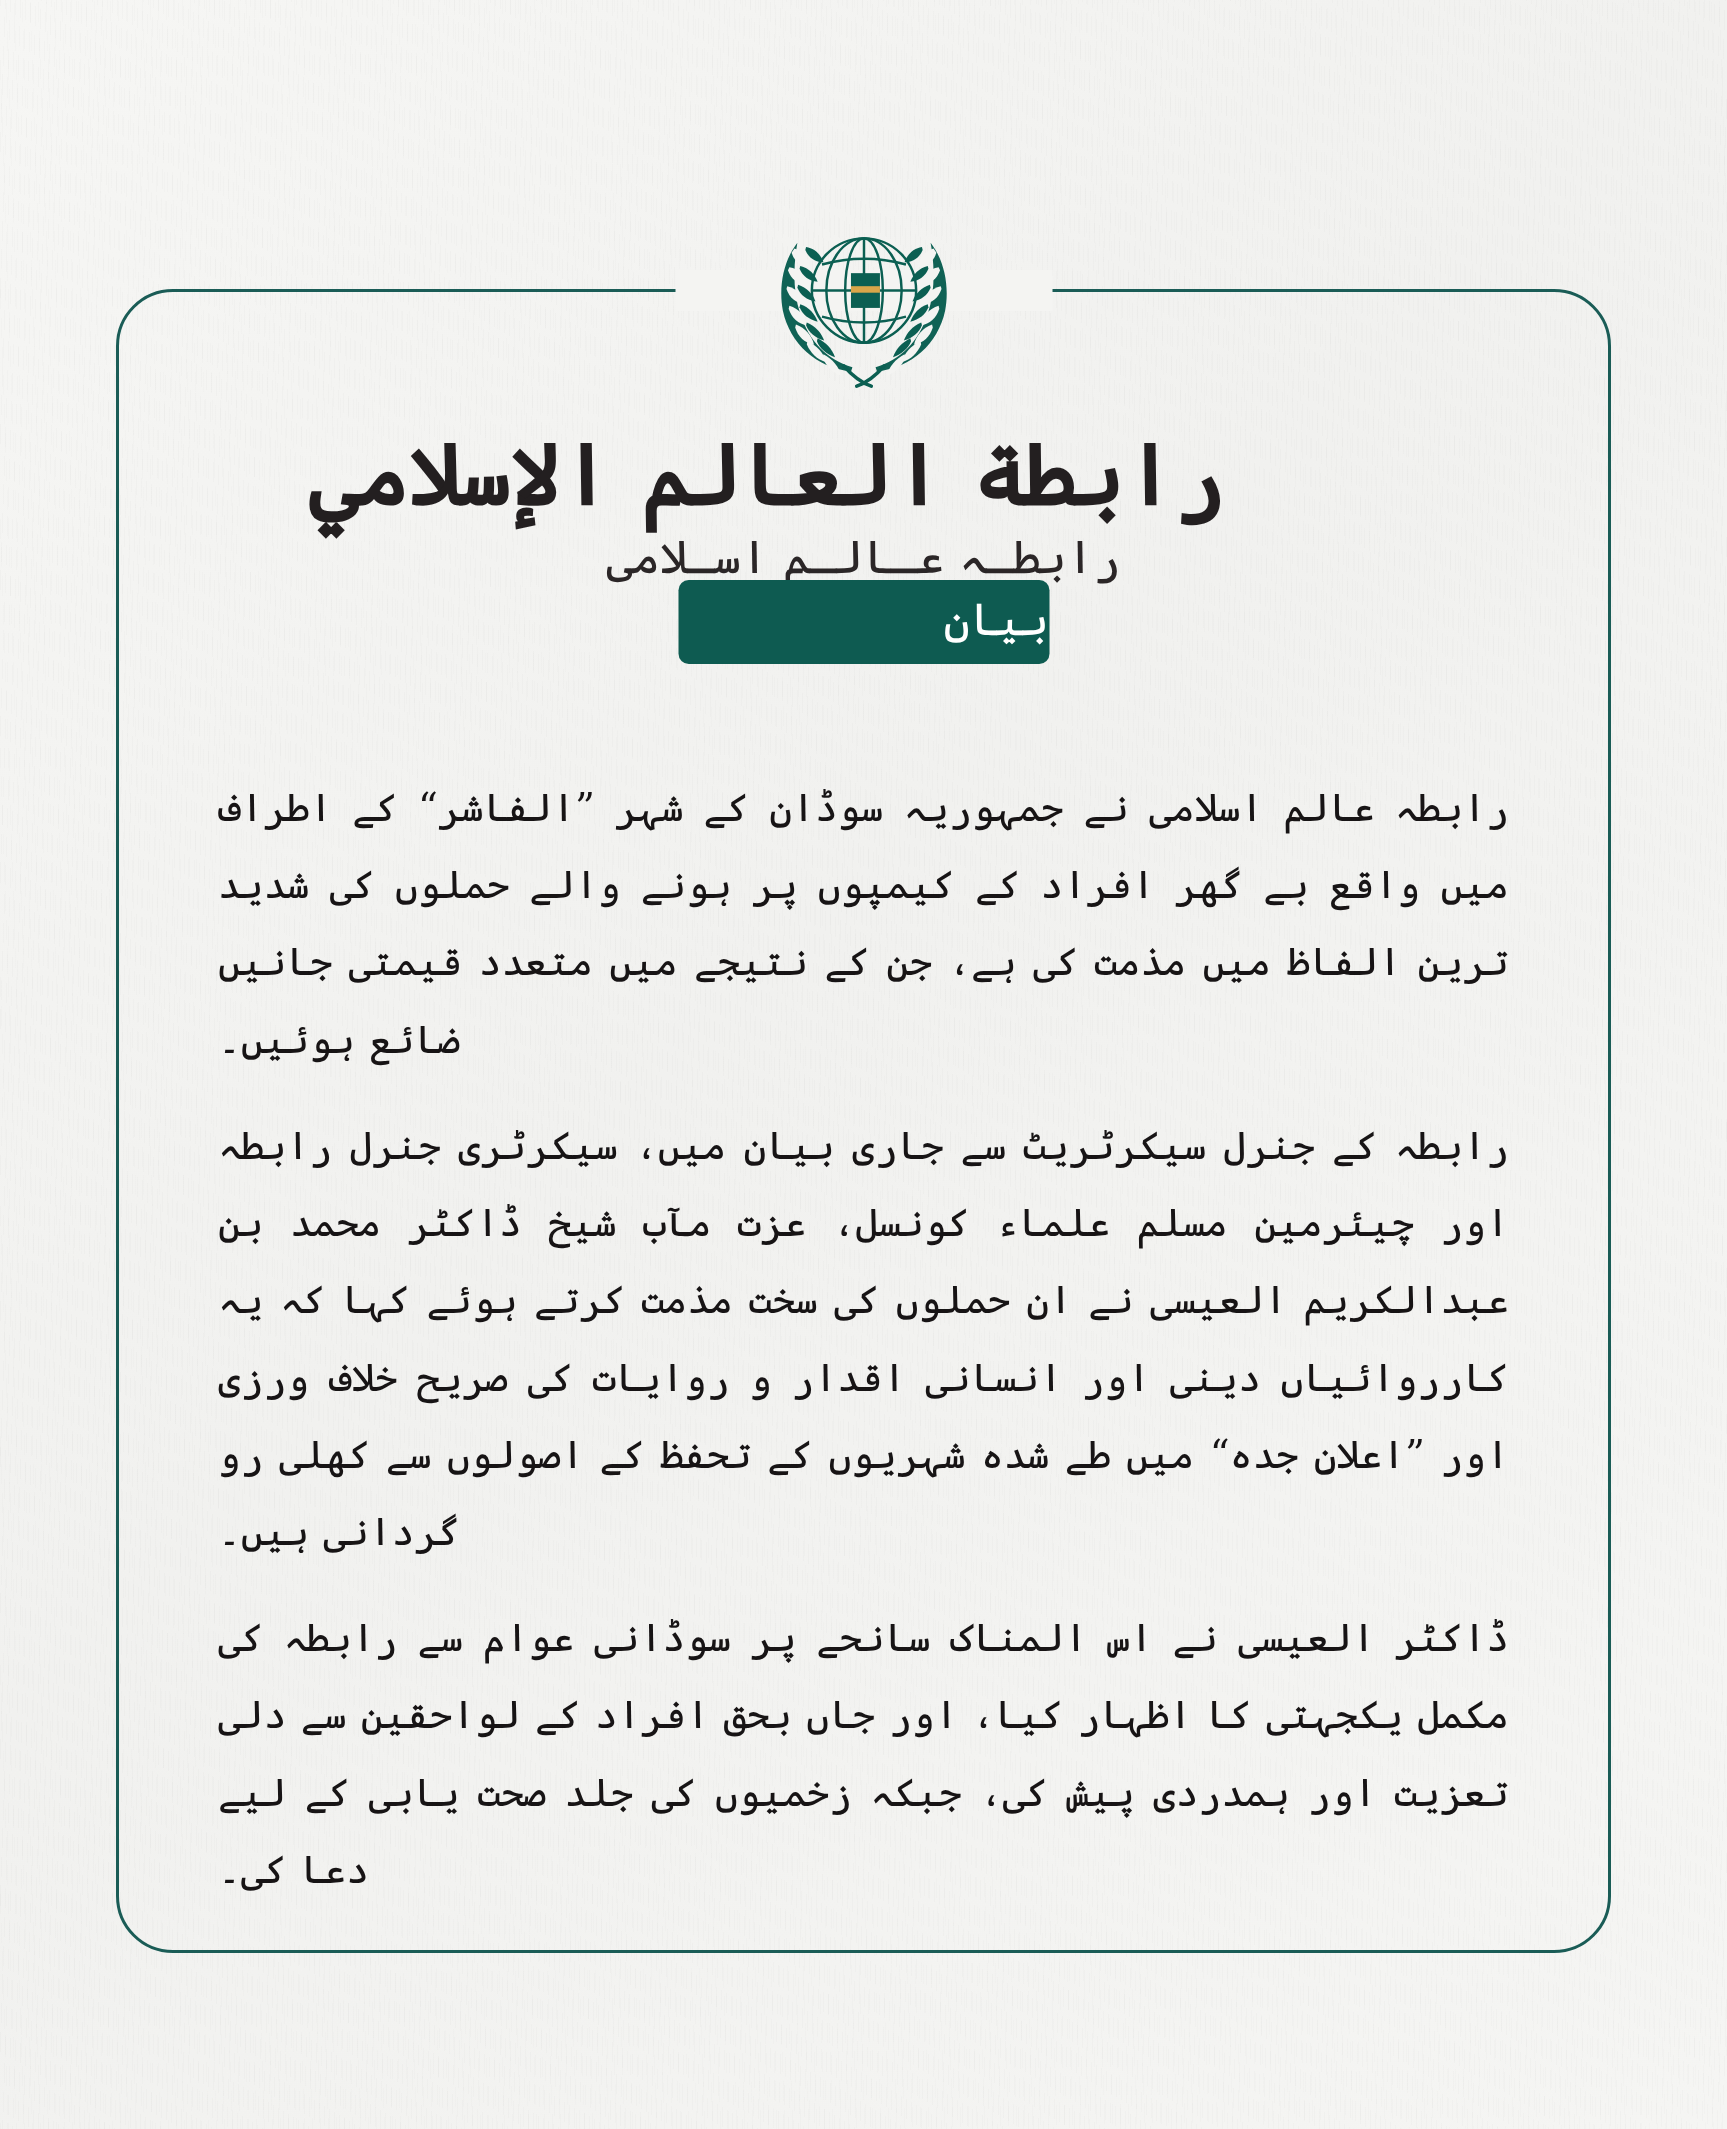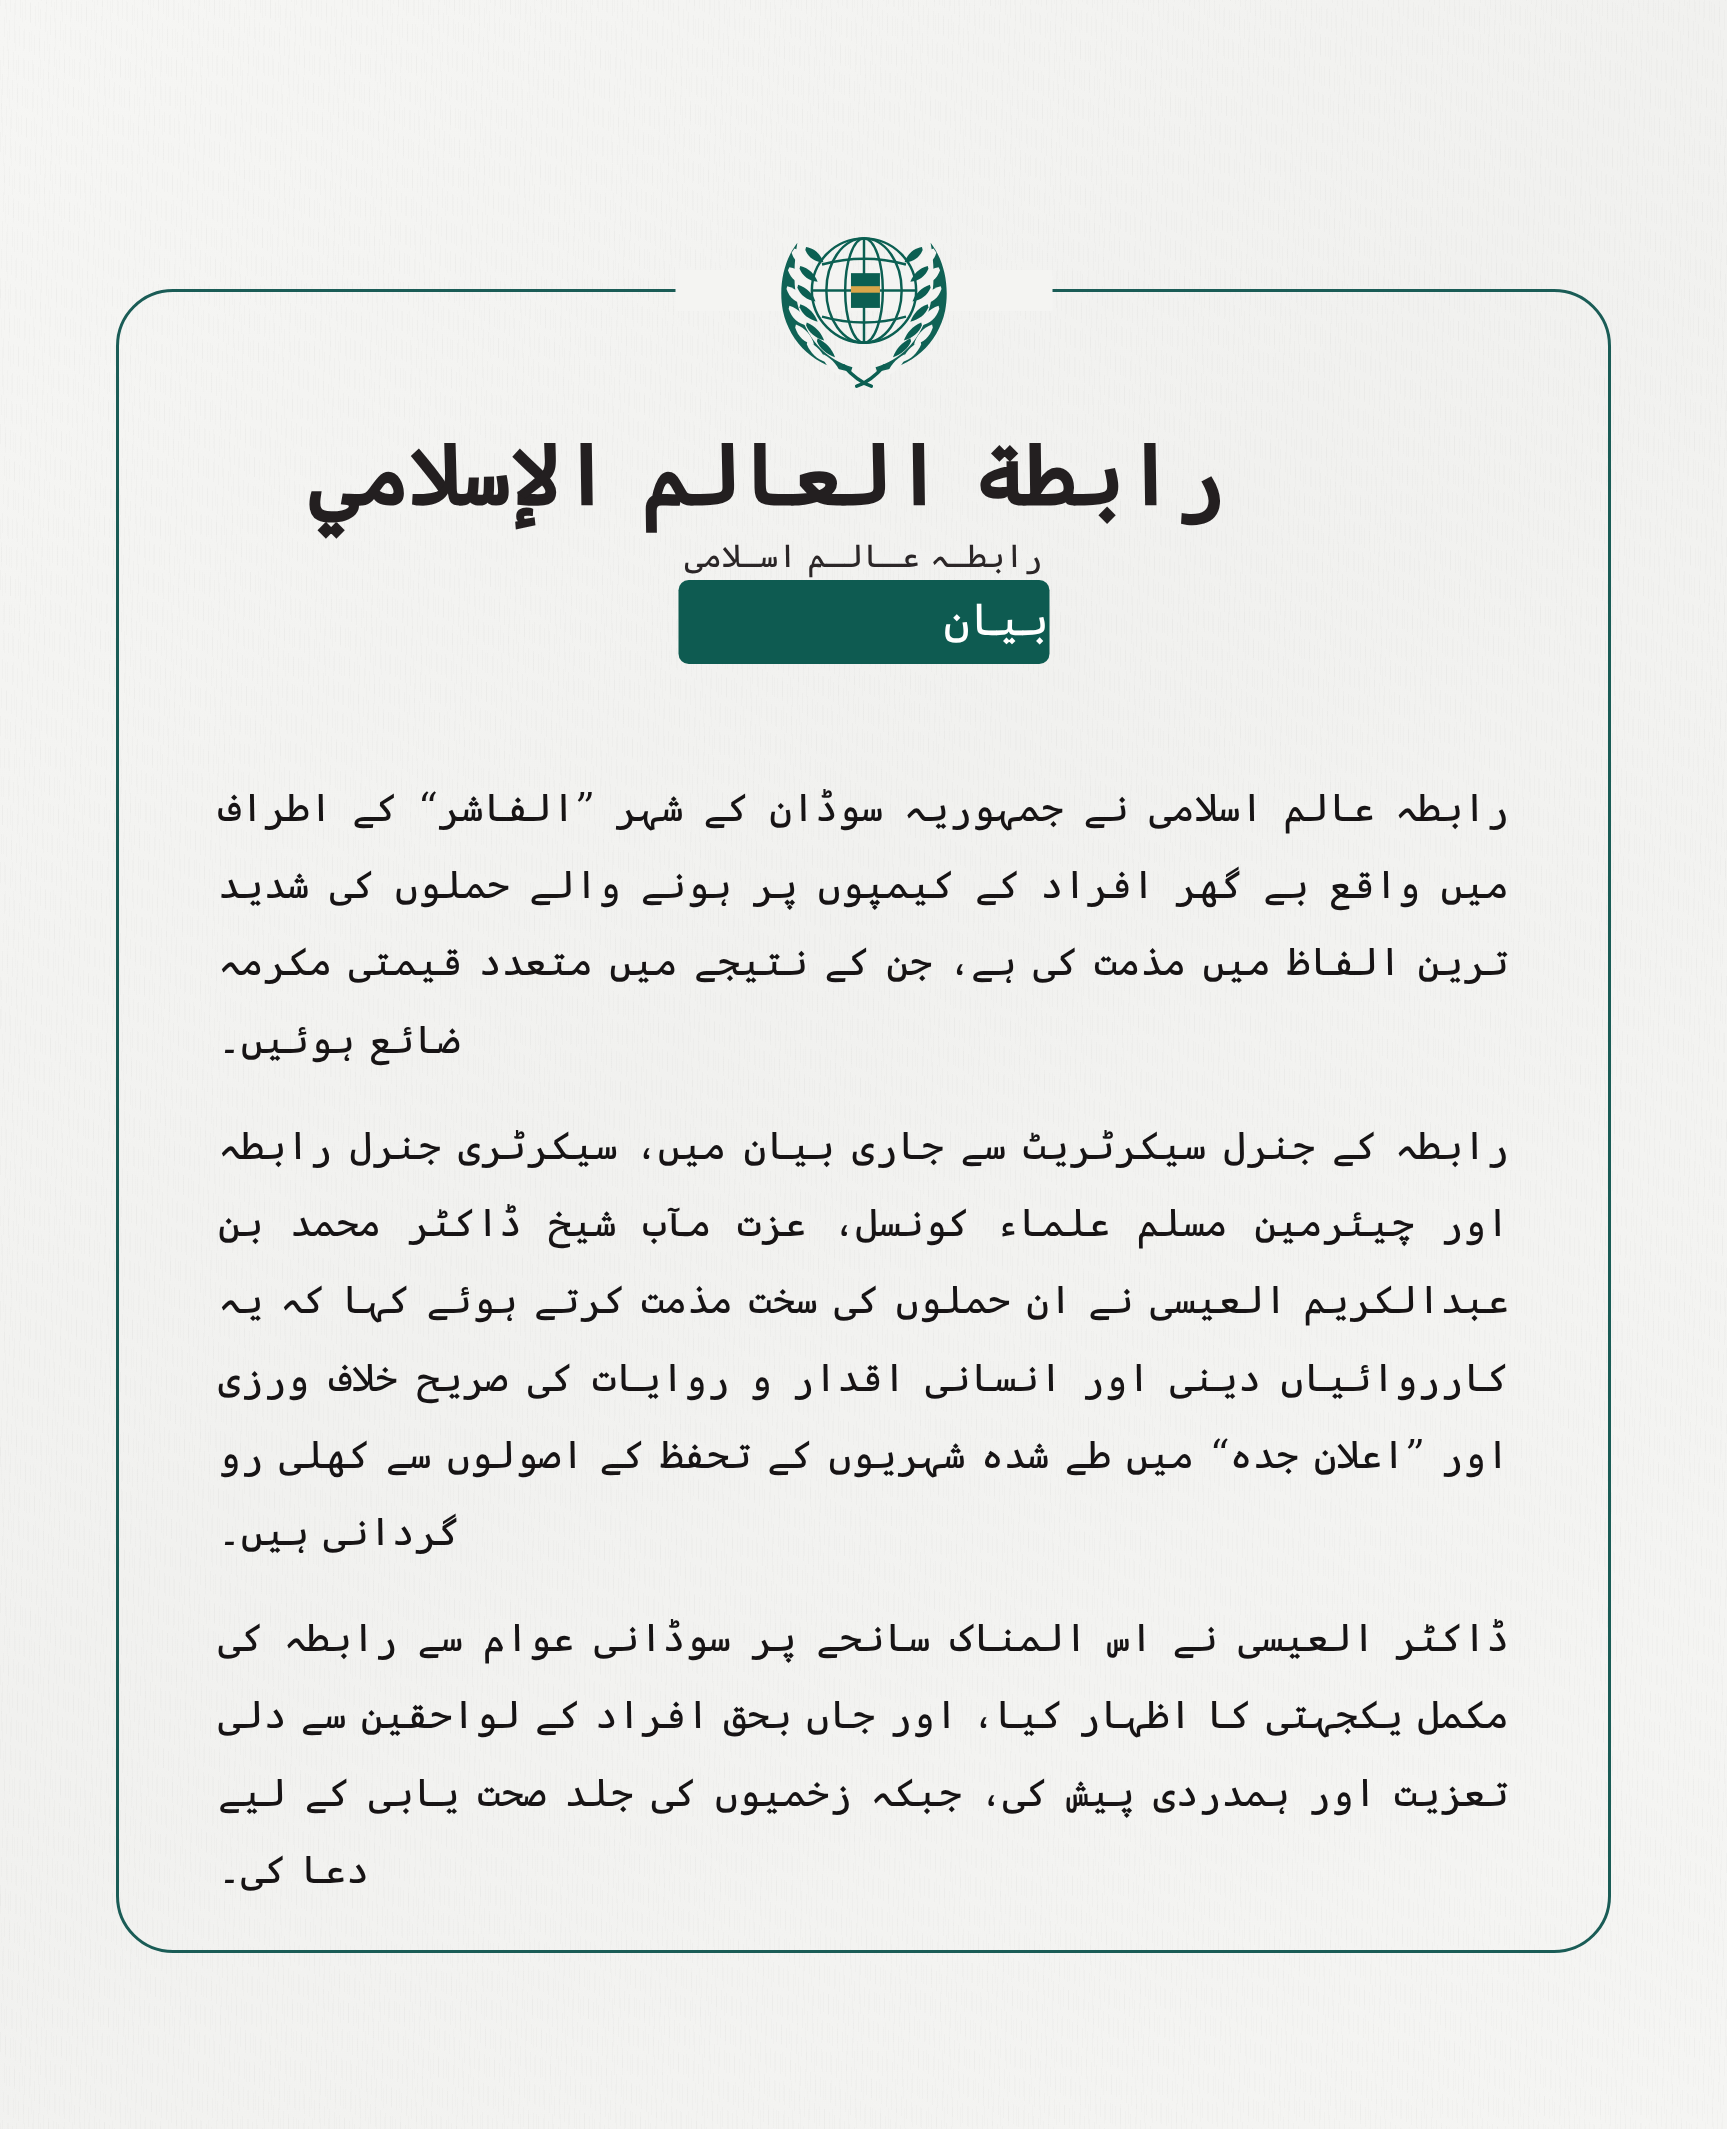--- a/index.html
+++ b/index.html
@@ -59,25 +59,25 @@
     font-family:"DejaVu Serif","Liberation Serif",serif;
     font-size:86px;
     line-height:1.12;
     color:#231f20;
     letter-spacing:-1.5px;
     white-space:nowrap;
     font-weight:700;
   }
   .calligraphy-sub{
     font-family:"DejaVu Serif","Liberation Serif",serif;
-    font-size:32px;
+    font-size:46px;
     line-height:1.2;
     color:#2b2627;
     letter-spacing:7.3px;
-    margin-top:15px;
+    margin-top:8px;
     white-space:nowrap;
   }
 
   
   .badge{
     position:absolute;
     left:50%;transform:translateX(-50%);
     top:580px;
     width:371px;height:84px;
     background:#0e5b51;
@@ -202,19 +202,19 @@
   <div class="calligraphy-block">
     <div class="calligraphy-main">رابطة العالم الإسلامي</div>
     <div class="calligraphy-sub">رابطـہ عـالـم اسـلامی</div>
   </div>
 
   <div class="badge">
     <span class="badge-label">بیان</span>
   </div>
 
   <div class="content">
-    <p class="para">رابطہ عالم اسلامی نے جمہوریہ سوڈان کے شہر ”الفاشر“ کے اطراف میں واقع بے گھر افراد کے کیمپوں پر ہونے والے حملوں کی شدید ترین الفاظ میں مذمت کی ہے، جن کے نتیجے میں متعدد قیمتی مکرمہ ضائع ہوئیں۔</p>
+    <p class="para">رابطہ عالم اسلامی نے جمہوریہ سوڈان کے شہر ”الفاشر“ کے اطراف میں واقع بے گھر افراد کے کیمپوں پر ہونے والے حملوں کی شدید ترین الفاظ میں مذمت کی ہے، جن کے نتیجے میں متعدد قیمتی جانیں ضائع ہوئیں۔</p>
     <p class="para">رابطہ کے جنرل سیکرٹریٹ سے جاری بیان میں، سیکرٹری جنرل رابطہ اور چیئرمین مسلم علماء کونسل، عزت مآب شیخ ڈاکٹر محمد بن عبدالکریم العیسی نے ان حملوں کی سخت مذمت کرتے ہوئے کہا کہ یہ کارروائیاں دینی اور انسانی اقدار و روایات کی صریح خلاف ورزی اور ”اعلانِ جدہ“ میں طے شدہ شہریوں کے تحفظ کے اصولوں سے کھلی رو گردانی ہیں۔</p>
     <p class="para">ڈاکٹر العیسی نے اس المناک سانحے پر سوڈانی عوام سے رابطہ کی مکمل یکجہتی کا اظہار کیا، اور جاں بحق افراد کے لواحقین سے دلی تعزیت اور ہمدردی پیش کی، جبکہ زخمیوں کی جلد صحت یابی کے لیے دعا کی۔</p>
   </div>
 
 </div>
 
 
 </body></html>

